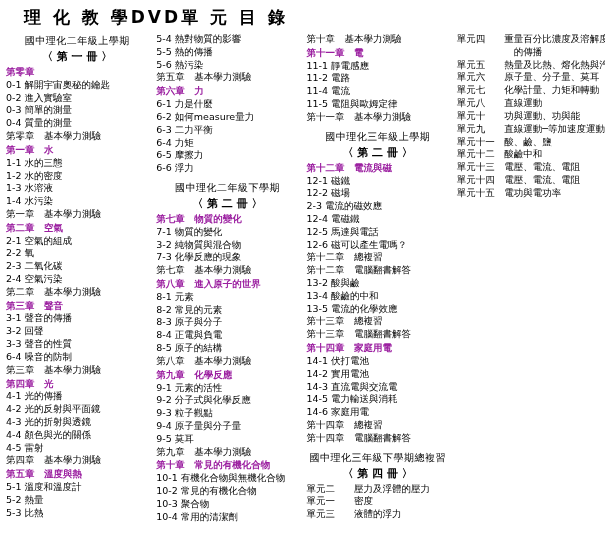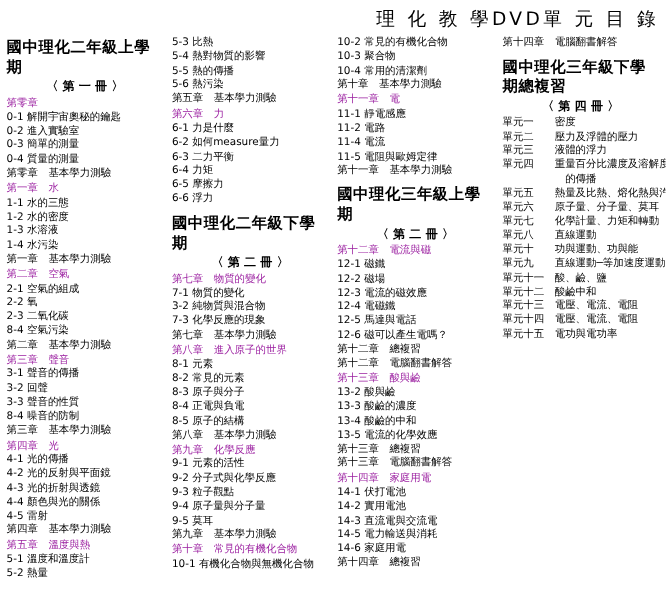--- a/index.html
+++ b/index.html
@@ -6,45 +6,45 @@
   body{
     width:605px;height:540px;
     background:#ffffff;
     font-family:"DejaVu Sans","Liberation Sans",sans-serif;
     font-size:9.5px;
     color:#000;
     overflow:hidden;
   }
   .page{position:relative;width:605px;height:540px;box-sizing:border-box;padding:4px 6px 0 6px;}
   .title{
-    font-size:17px;font-weight:normal;letter-spacing:3px;
-    text-align:right;margin:2px 0 4px 2px;
+    font-size:17px;font-weight:bold;letter-spacing:3px;
+    text-align:left;margin:2px 0 4px 18px;
   }
   .cols{
     column-count:4;
     column-gap:8px;
     column-fill:auto;
     height:498px;
   }
   .col{ }
   .hdr{
-    font-weight:bold;
-    font-size:14px;
+    font-weight:normal;
+    font-size:10px;
     margin:1px 0 1px 0;
-    text-align:left;
+    text-align:center;
     letter-spacing:0.5px;
   }
   .book{
     font-weight:bold;
     font-size:11px;
     text-align:center;
     margin:0 0 2px 0;
   }
   .ch{
-    font-weight:normal;
+    font-weight:bold;
     color:#9b1fa0;
     margin:1px 0 0 0;
     line-height:1.35;
   }
   .it{
     line-height:1.35;
     margin:0;
     white-space:nowrap;
   }
   .gap{height:5px;}
@@ -67,27 +67,27 @@
         <div class="ch">第一章　水</div>
         <div class="it">1-1 水的三態</div>
         <div class="it">1-2 水的密度</div>
         <div class="it">1-3 水溶液</div>
         <div class="it">1-4 水污染</div>
         <div class="it">第一章　基本學力測驗</div>
         <div class="ch">第二章　空氣</div>
         <div class="it">2-1 空氣的組成</div>
         <div class="it">2-2 氧</div>
         <div class="it">2-3 二氧化碳</div>
-        <div class="it">8-4 空氣污染</div>
+        <div class="it">2-4 空氣污染</div>
         <div class="it">第二章　基本學力測驗</div>
         <div class="ch">第三章　聲音</div>
         <div class="it">3-1 聲音的傳播</div>
         <div class="it">3-2 回聲</div>
         <div class="it">3-3 聲音的性質</div>
-        <div class="it">8-4 噪音的防制</div>
+        <div class="it">6-4 噪音的防制</div>
         <div class="it">第三章　基本學力測驗</div>
         <div class="ch">第四章　光</div>
         <div class="it">4-1 光的傳播</div>
         <div class="it">4-2 光的反射與平面鏡</div>
         <div class="it">4-3 光的折射與透鏡</div>
         <div class="it">4-4 顏色與光的關係</div>
         <div class="it">4-5 雷射</div>
       </div>
       <div class="col">
         <div class="it">第四章　基本學力測驗</div>
@@ -141,48 +141,46 @@
         <div class="it">11-2 電路</div>
         <div class="it">11-4 電流</div>
         <div class="it">11-5 電阻與歐姆定律</div>
         <div class="it">第十一章　基本學力測驗</div>
         <div class="gap"></div>
         <div class="hdr">國中理化三年級上學期</div>
         <div class="book">〈 第 二 冊 〉</div>
         <div class="ch">第十二章　電流與磁</div>
         <div class="it">12-1 磁鐵</div>
         <div class="it">12-2 磁場</div>
-        <div class="it">12-3 電流的磁效應</div>
+        <div class="it">2-3 電流的磁效應</div>
         <div class="it">12-4 電磁鐵</div>
         <div class="it">12-5 馬達與電話</div>
         <div class="it">12-6 磁可以產生電嗎？</div>
         <div class="it">第十二章　總複習</div>
         <div class="it">第十二章　電腦翻書解答</div>
-        <div class="ch">第十三章　酸與鹼</div>
         <div class="it">13-2 酸與鹼</div>
-        <div class="it">13-3 酸鹼的濃度</div>
       </div>
       <div class="col">
         <div class="it">13-4 酸鹼的中和</div>
         <div class="it">13-5 電流的化學效應</div>
         <div class="it">第十三章　總複習</div>
         <div class="it">第十三章　電腦翻書解答</div>
         <div class="ch">第十四章　家庭用電</div>
         <div class="it">14-1 伏打電池</div>
         <div class="it">14-2 實用電池</div>
         <div class="it">14-3 直流電與交流電</div>
         <div class="it">14-5 電力輸送與消耗</div>
         <div class="it">14-6 家庭用電</div>
         <div class="it">第十四章　總複習</div>
         <div class="it">第十四章　電腦翻書解答</div>
         <div class="gap"></div>
         <div class="hdr">國中理化三年級下學期總複習</div>
         <div class="book">〈 第 四 冊 〉</div>
+        <div class="it">單元二　　壓力及浮體的壓力</div>
         <div class="it">單元一　　密度</div>
-        <div class="it">單元二　　壓力及浮體的壓力</div>
         <div class="it">單元三　　液體的浮力</div>
         <div class="it">單元四　　重量百分比濃度及溶解度、熱</div>
         <div class="it">　　　　　　的傳播</div>
         <div class="it">單元五　　熱量及比熱、熔化熱與汽化熱</div>
         <div class="it">單元六　　原子量、分子量、莫耳</div>
         <div class="it">單元七　　化學計量、力矩和轉動</div>
         <div class="it">單元八　　直線運動</div>
         <div class="it">單元十　　功與運動、功與能</div>
         <div class="it">單元九　　直線運動─等加速度運動</div>
         <div class="it">單元十一　酸、鹼、鹽</div>

